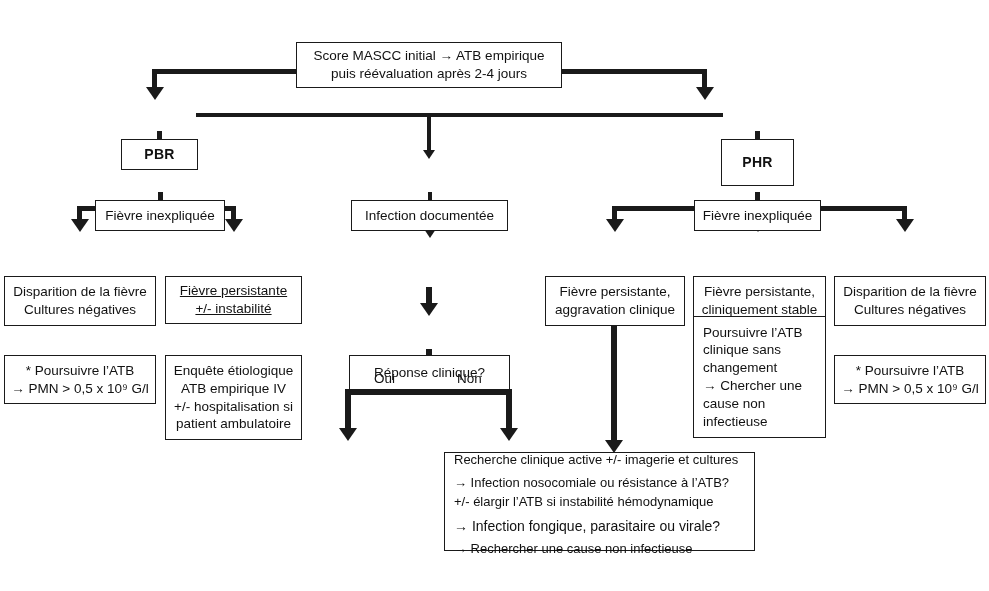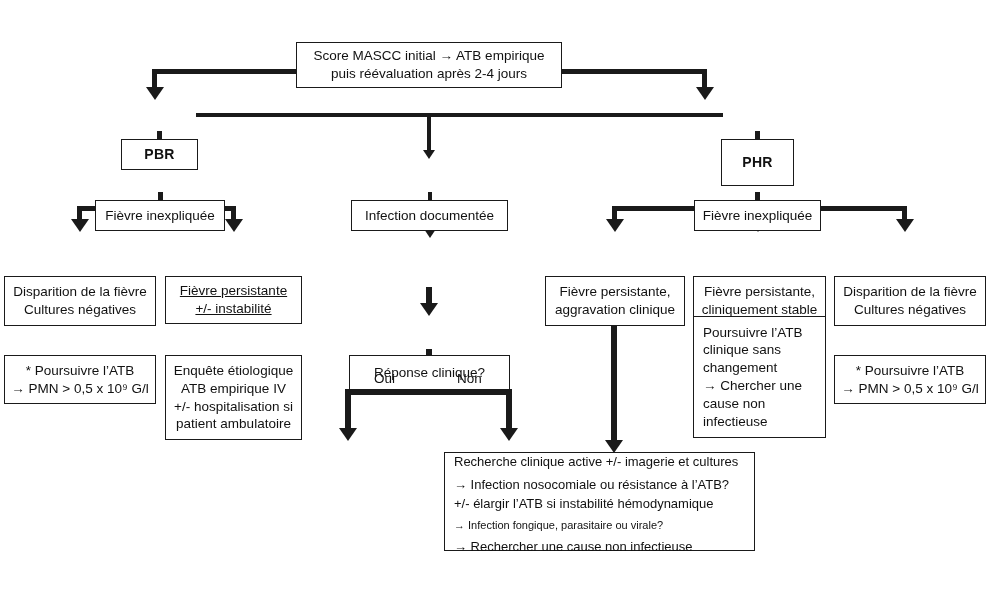--- a/index.html
+++ b/index.html
@@ -214,17 +214,17 @@
   <div class="arrow-head" style="left:500px; top:428px;"></div>
 
   <span class="edge-label" style="left:374px; top:371px;">Oui</span>
   <span class="edge-label" style="left:457px; top:371px;">Non</span>
 
 
   <div class="node left" style="left:444px; top:452px; width:311px; height:99px; justify-content:center; padding-top:7px; line-height:1.45;">
     <span class="ln" style="font-size:13px;">Recherche clinique active +/- imagerie et cultures</span>
     <span class="ln" style="font-size:13px; margin-top:4px;">→   Infection nosocomiale ou résistance à l’ATB?</span>
     <span class="ln" style="font-size:13px;">+/- élargir l’ATB si instabilité hémodynamique</span>
-    <span class="ln" style="font-size:11px; margin-top:4px;">→   Infection fongique, parasitaire ou virale?</span>
+    <span class="ln" style="font-size:14px; margin-top:4px;">→   Infection fongique, parasitaire ou virale?</span>
     <span class="ln" style="font-size:13px; margin-top:4px;">→   Rechercher une cause non infectieuse</span>
   </div>
 
 </div>
 
 </body></html>

